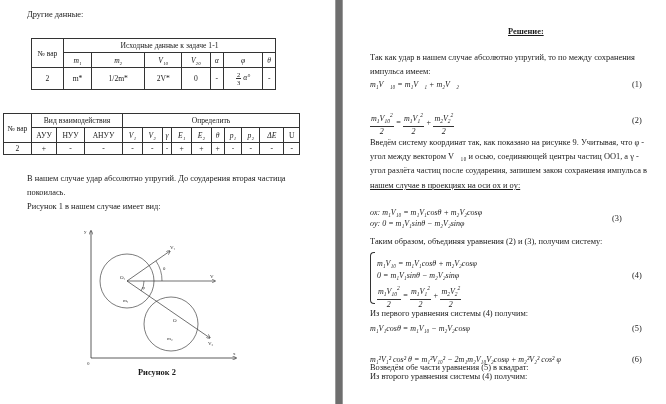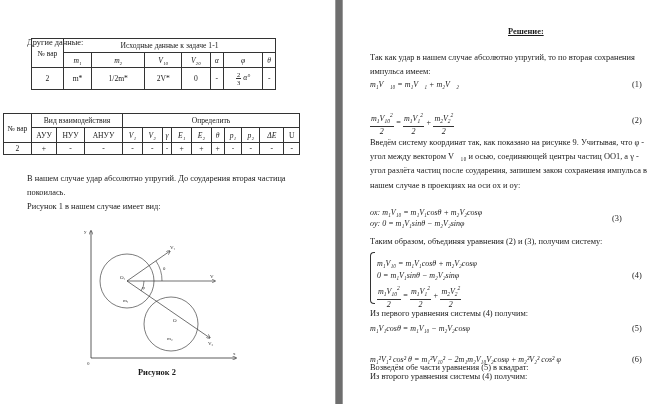--- a/index.html
+++ b/index.html
@@ -19,21 +19,21 @@
   .frac { display:inline-block; vertical-align:middle; text-align:center; }
   .frac .n { display:block; border-bottom:1px solid #333; padding:0 1px; }
   .frac .d { display:block; }
   sub, sup { font-size:5.5px; }
   .brace { position:absolute; border:1px solid #333; border-right:none; border-radius:4px 0 0 4px; width:4px; }
 </style>
 </head>
 <body>
 
 <div id="left-page" class="page">
-  <div class="txt" style="left:27px;top:9px;margin-top:28px;">Другие данные:</div>
+  <div class="txt" style="left:27px;top:9px;">Другие данные:</div>
 
   <table class="t" style="left:31px;top:38px;width:245px;">
     <tbody>
         <tr style="height:14px;">
       <td rowspan="2" style="width:31px;">№ вар</td>
       <td colspan="7">Исходные данные к задаче 1-1</td>
     </tr>
     <tr style="height:15px;" class="it">
       <td>m₁</td>
       <td>m₂</td>
@@ -132,34 +132,34 @@
     <text x="103" y="45" font-size="5" fill="#333">θ</text>
     <text x="82" y="64" font-size="5" fill="#333">φ</text>
   </svg>
   <div class="txt" style="left:138px;top:367px;font-weight:bold;">Рисунок 2</div>
 </div>
 
 <div id="page-sep"></div>
 
 <div id="right-page" class="page">
   <div class="txt" style="left:165px;top:26px;font-weight:bold;text-decoration:underline;">Решение:</div>
-  <div class="txt" style="left:27px;top:52px;">Так как удар в нашем случае абсолютно упругий, то по вторая сохранения</div>
+  <div class="txt" style="left:27px;top:52px;">Так как удар в нашем случае абсолютно упругий, то по между сохранения</div>
   <div class="txt" style="left:27px;top:66px;">импульса имеем:</div>
   <div class="eq" style="left:27px;top:80px;">m₁V⃗₁₀ = m₁V⃗₁ + m₂V⃗₂</div>
   <div class="eqn" style="left:289px;top:80px;">(1)</div>
   <div class="eq" style="left:27px;top:110px;">
     <span class="frac"><span class="n">m<sub>1</sub>V<sub>10</sub><sup>2</sup></span><span class="d">2</span></span> =
     <span class="frac"><span class="n">m<sub>1</sub>V<sub>1</sub><sup>2</sup></span><span class="d">2</span></span> +
     <span class="frac"><span class="n">m<sub>2</sub>V<sub>2</sub><sup>2</sup></span><span class="d">2</span></span>
   </div>
   <div class="eqn" style="left:289px;top:116px;">(2)</div>
   <div class="txt" style="left:27px;top:137px;">Введём систему координат так, как показано на рисунке 9. Учитывая, что φ -</div>
   <div class="txt" style="left:27px;top:151px;">угол между вектором V⃗₁₀ и осью, соединяющей центры частиц OO1, а γ -</div>
   <div class="txt" style="left:27px;top:165px;">угол разлёта частиц после соударения, запишем закон сохранения импульса в</div>
-  <div class="txt" style="left:27px;top:180px;">нашем случае в проекциях на оси ox и oy:</div>
+  <div class="txt" style="left:27px;top:180px;text-decoration:underline;">нашем случае в проекциях на оси ox и oy:</div>
   <div class="eq" style="left:27px;top:208px;">ox:   m₁V₁₀ = m₁V₁cosθ + m₂V₂cosφ</div>
   <div class="eq" style="left:27px;top:219px;">oy:   0 = m₁V₁sinθ − m₂V₂sinφ</div>
   <div class="eqn" style="left:269px;top:214px;">(3)</div>
   <div class="txt" style="left:27px;top:236px;">Таким образом, объединяя уравнения (2) и (3), получим систему:</div>
   <div class="brace" style="left:27px;top:252px;height:50px;"></div>
   <div class="eq" style="left:34px;top:259px;">m₁V₁₀ = m₁V₁cosθ + m₂V₂cosφ</div>
   <div class="eq" style="left:34px;top:271px;">0 = m₁V₁sinθ − m₂V₂sinφ</div>
   <div class="eq" style="left:34px;top:283px;">
     <span class="frac"><span class="n">m<sub>1</sub>V<sub>10</sub><sup>2</sup></span><span class="d">2</span></span> =
     <span class="frac"><span class="n">m<sub>1</sub>V<sub>1</sub><sup>2</sup></span><span class="d">2</span></span> +

